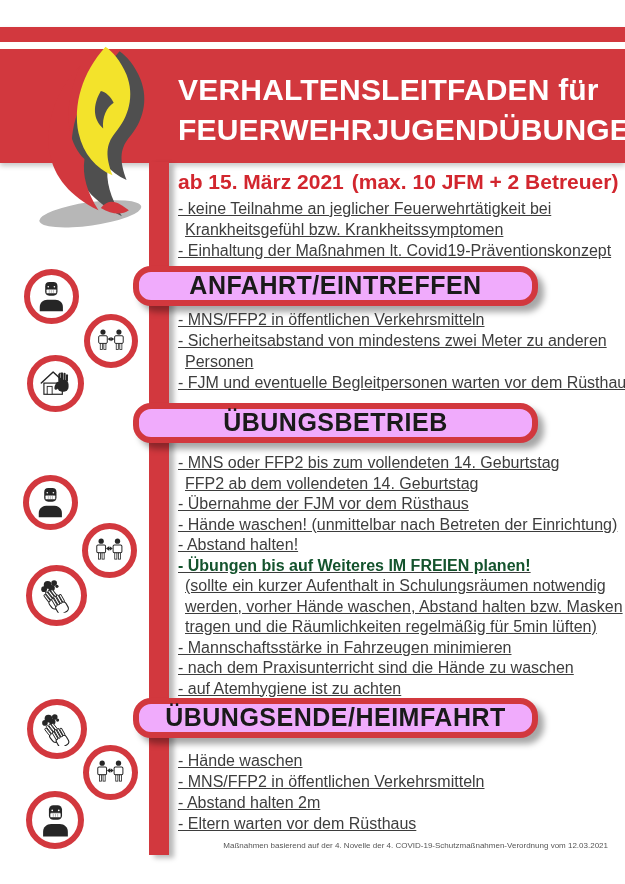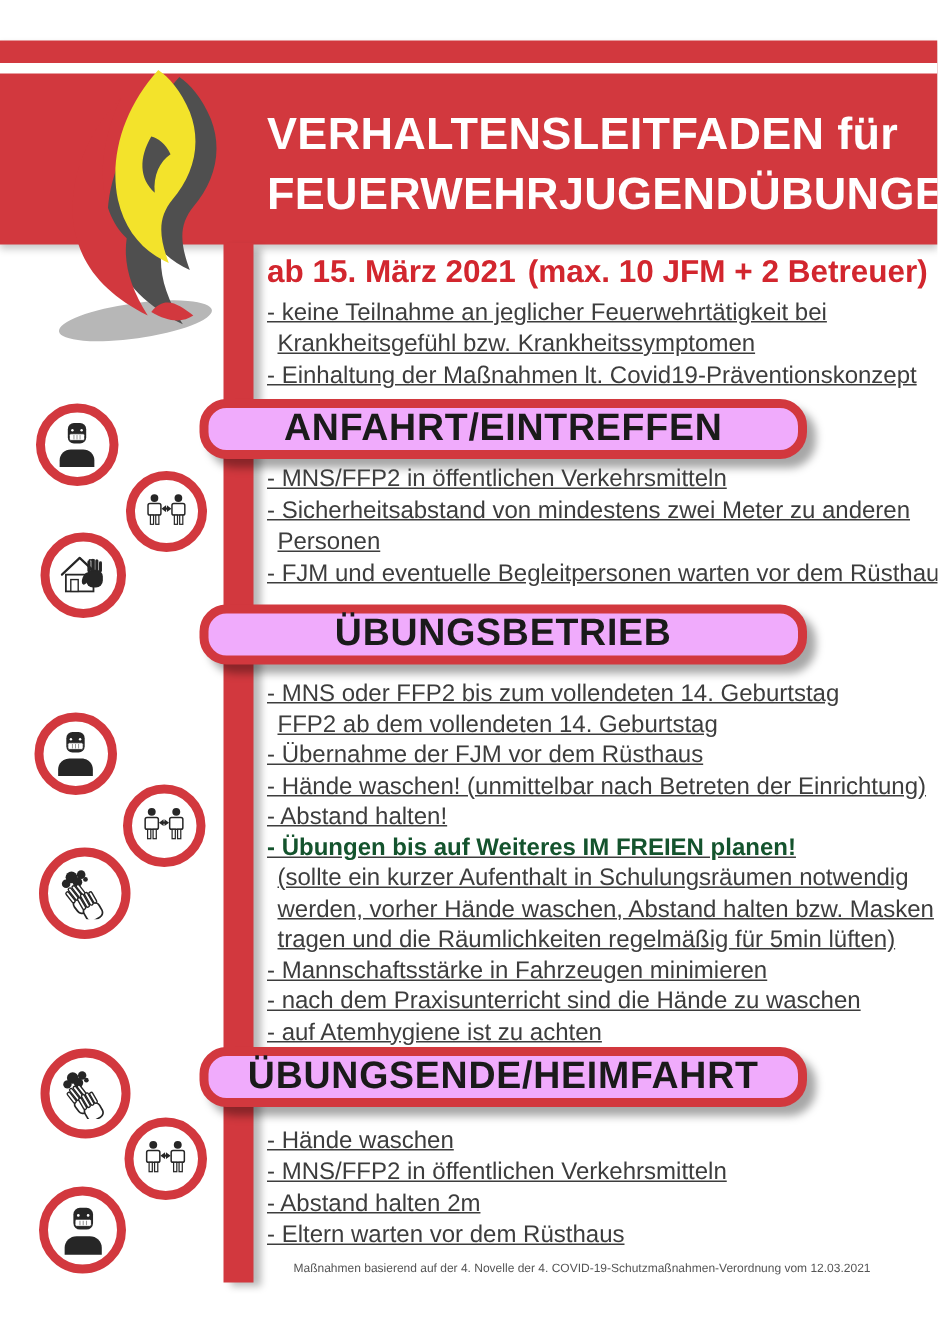--- a/index.html
+++ b/index.html
@@ -57,22 +57,22 @@
     color:#3d3d3d;font-size:16px;line-height:21px;white-space:nowrap;text-decoration:underline;
   }
   .rules-intro{top:198px}
   .rules-anfahrt{top:309px}
   .rules-betrieb{top:453px;line-height:20.5px}
   .rules-ende{top:750px}
   .rule-line.indent{padding-left:7px}
   .rule-line.bold{font-weight:bold;color:#14532d}
   
   .footer{
-    position:absolute;left:178px;top:841px;width:420px;
-    font-size:8px;color:#555555;text-align:center;white-space:nowrap;
+    position:absolute;left:188px;top:841px;width:420px;
+    font-size:8px;color:#555555;text-align:right;white-space:nowrap;
   }
   
   .circ{
     position:absolute;background:#ffffff;border:6px solid #d2383e;border-radius:50%;
     box-sizing:border-box;display:flex;align-items:center;justify-content:center;
   }
   .circ svg{width:76%;height:76%;}
   
   .i1{left:24px;top:269px;width:55px;height:55px}
   .i2{left:84px;top:314px;width:54px;height:54px}

